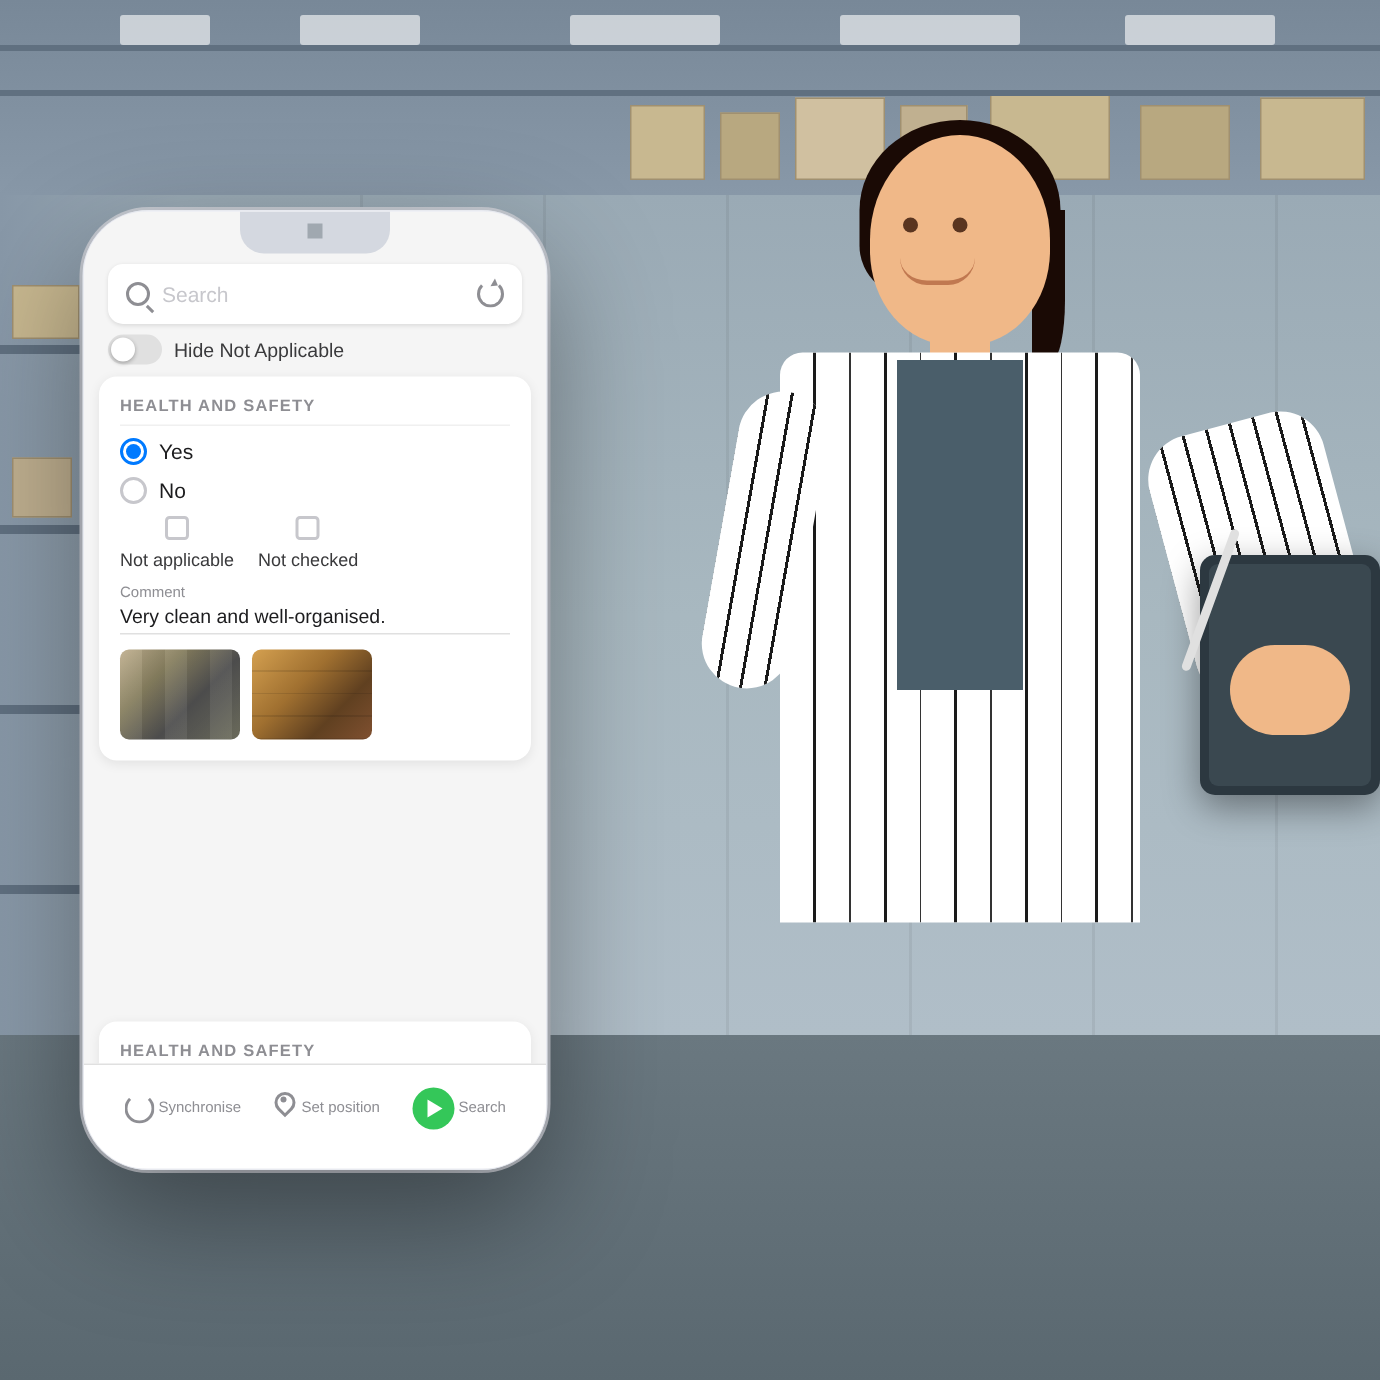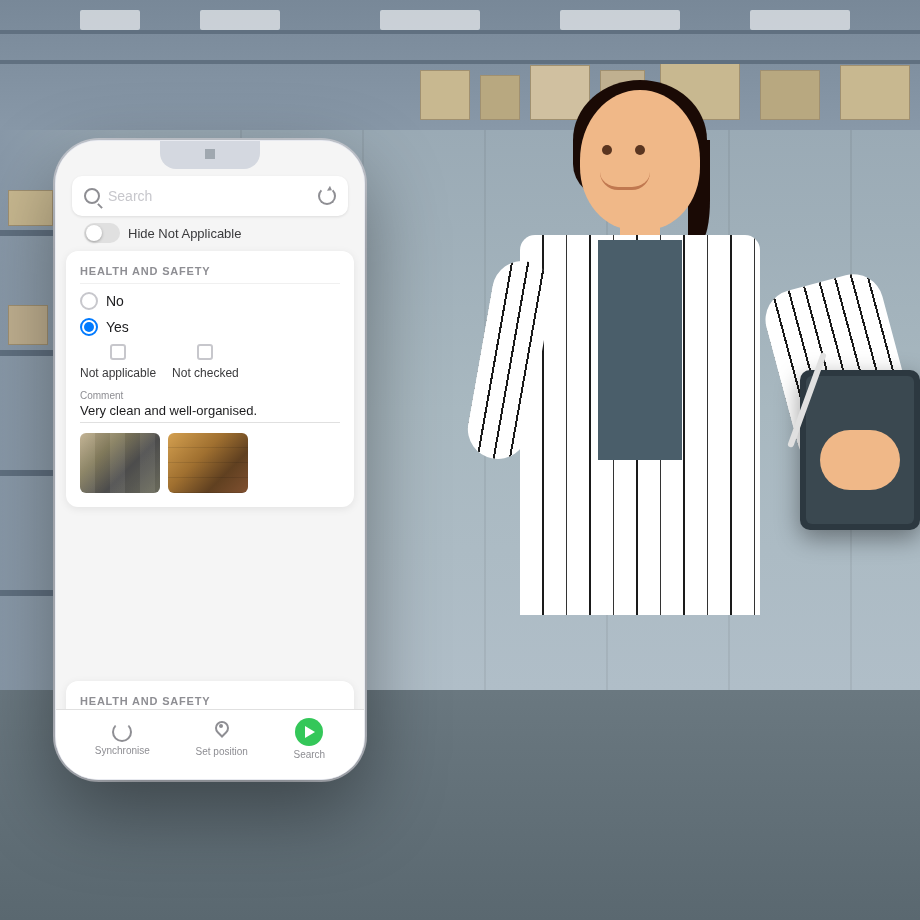--- a/index.html
+++ b/index.html
@@ -124,21 +124,21 @@
       right: -1px;
       border: 3px solid transparent;
       border-left: 4px solid #8e8e93;
       transform: rotate(30deg);
     }
 
     
     .toggle-row {
       position: absolute;
       top: 82px;
-      left: 28px;
+      left: 16px;
       right: 16px;
       display: flex;
       align-items: center;
       gap: 8px;
       text-align: center;
     }
 
     .toggle-switch {
       width: 36px;
       height: 20px;
@@ -416,21 +416,21 @@
       border-top: 1px solid #e0e0e0;
       display: flex;
       align-items: center;
       justify-content: space-around;
       padding: 0 16px;
       padding-bottom: 12px;
     }
 
     .toolbar-item {
       display: flex;
-      flex-direction: column;
+      flex-direction: row;
       align-items: center;
       gap: 3px;
       text-align: center;
     }
 
     .toolbar-icon-sync {
       width: 20px;
       height: 20px;
       border: 2px solid #8e8e93;
       border-radius: 50%;
@@ -787,27 +787,27 @@
         <div class="toggle-switch"></div>
         <span class="toggle-label">Hide Not Applicable</span>
       </div>
 
       <div class="question-card">
         <div class="card-category">HEALTH AND SAFETY</div>
 
         <div class="card-divider"></div>
 
         <div class="radio-option">
+          <div class="radio-circle selected"></div>
+          <span class="radio-label">Yes</span>
+        </div>
+
+        <div class="radio-option">
           <div class="radio-circle unselected"></div>
           <span class="radio-label">No</span>
-        </div>
-
-        <div class="radio-option">
-          <div class="radio-circle selected"></div>
-          <span class="radio-label">Yes</span>
         </div>
 
         <div class="checkbox-row">
           <div class="checkbox-option">
             <div class="checkbox-box"></div>
             <span class="checkbox-label">Not applicable</span>
           </div>
           <div class="checkbox-option">
             <div class="checkbox-box"></div>
             <span class="checkbox-label">Not checked</span>

